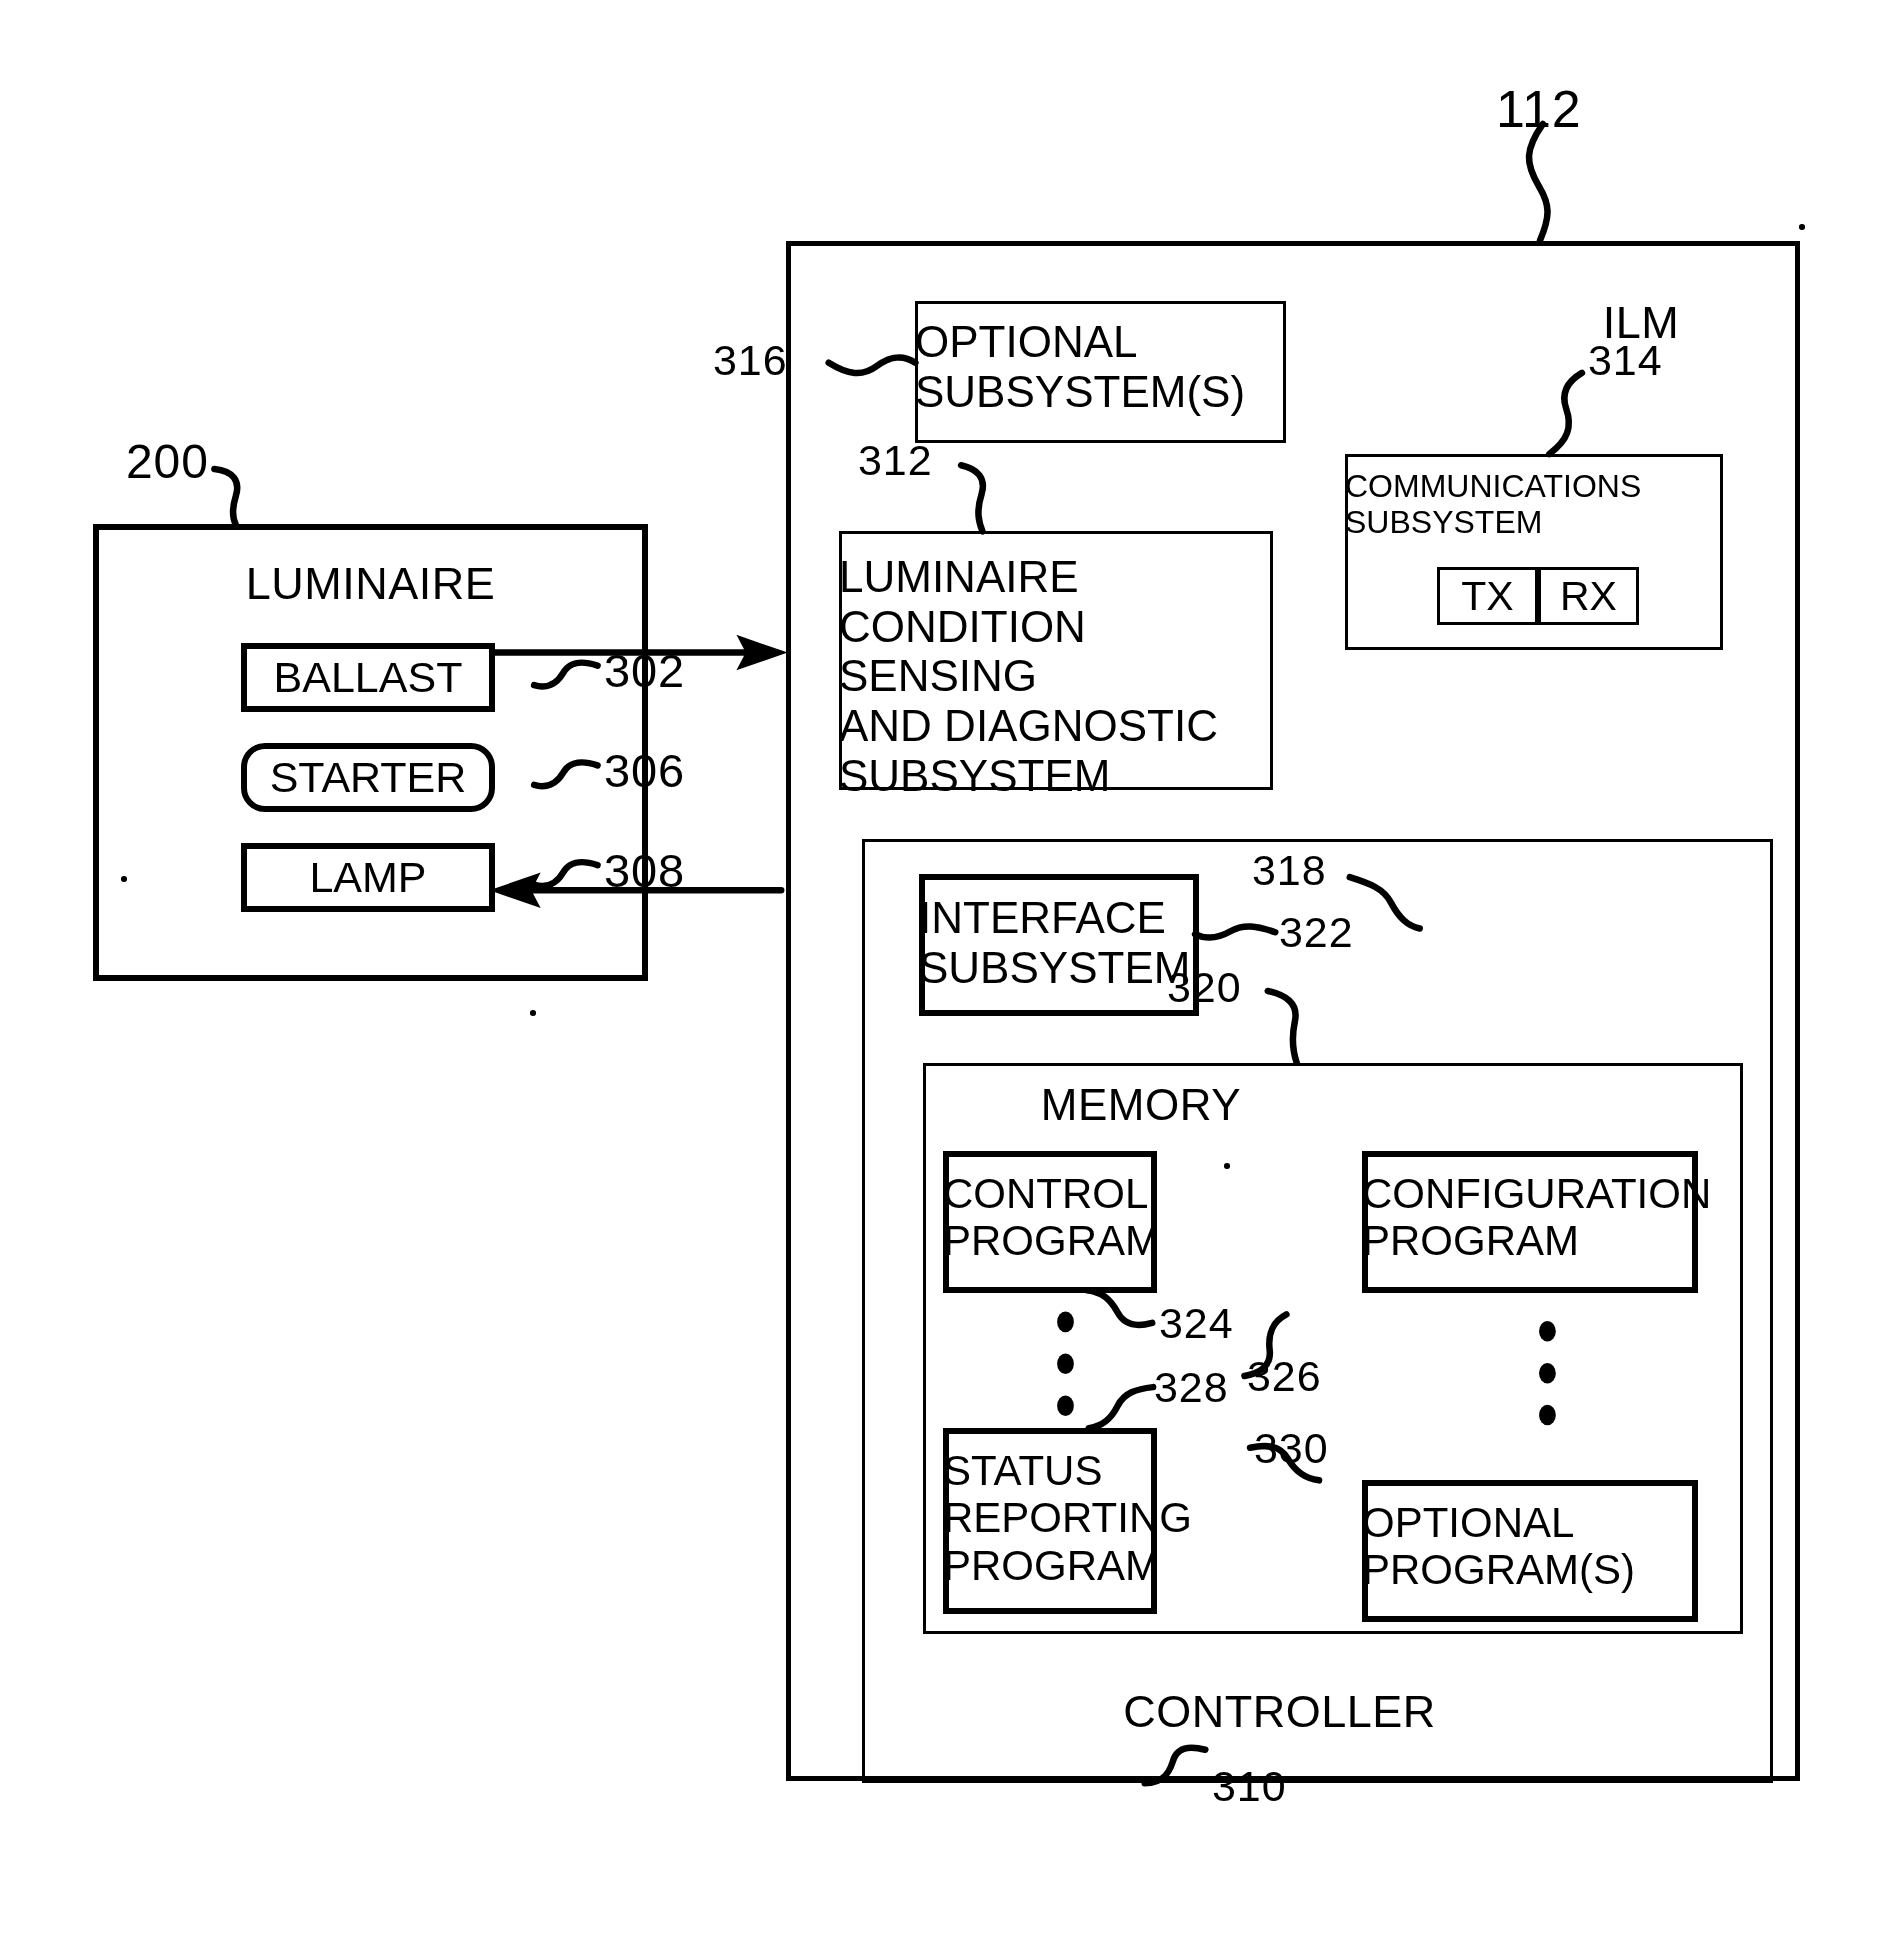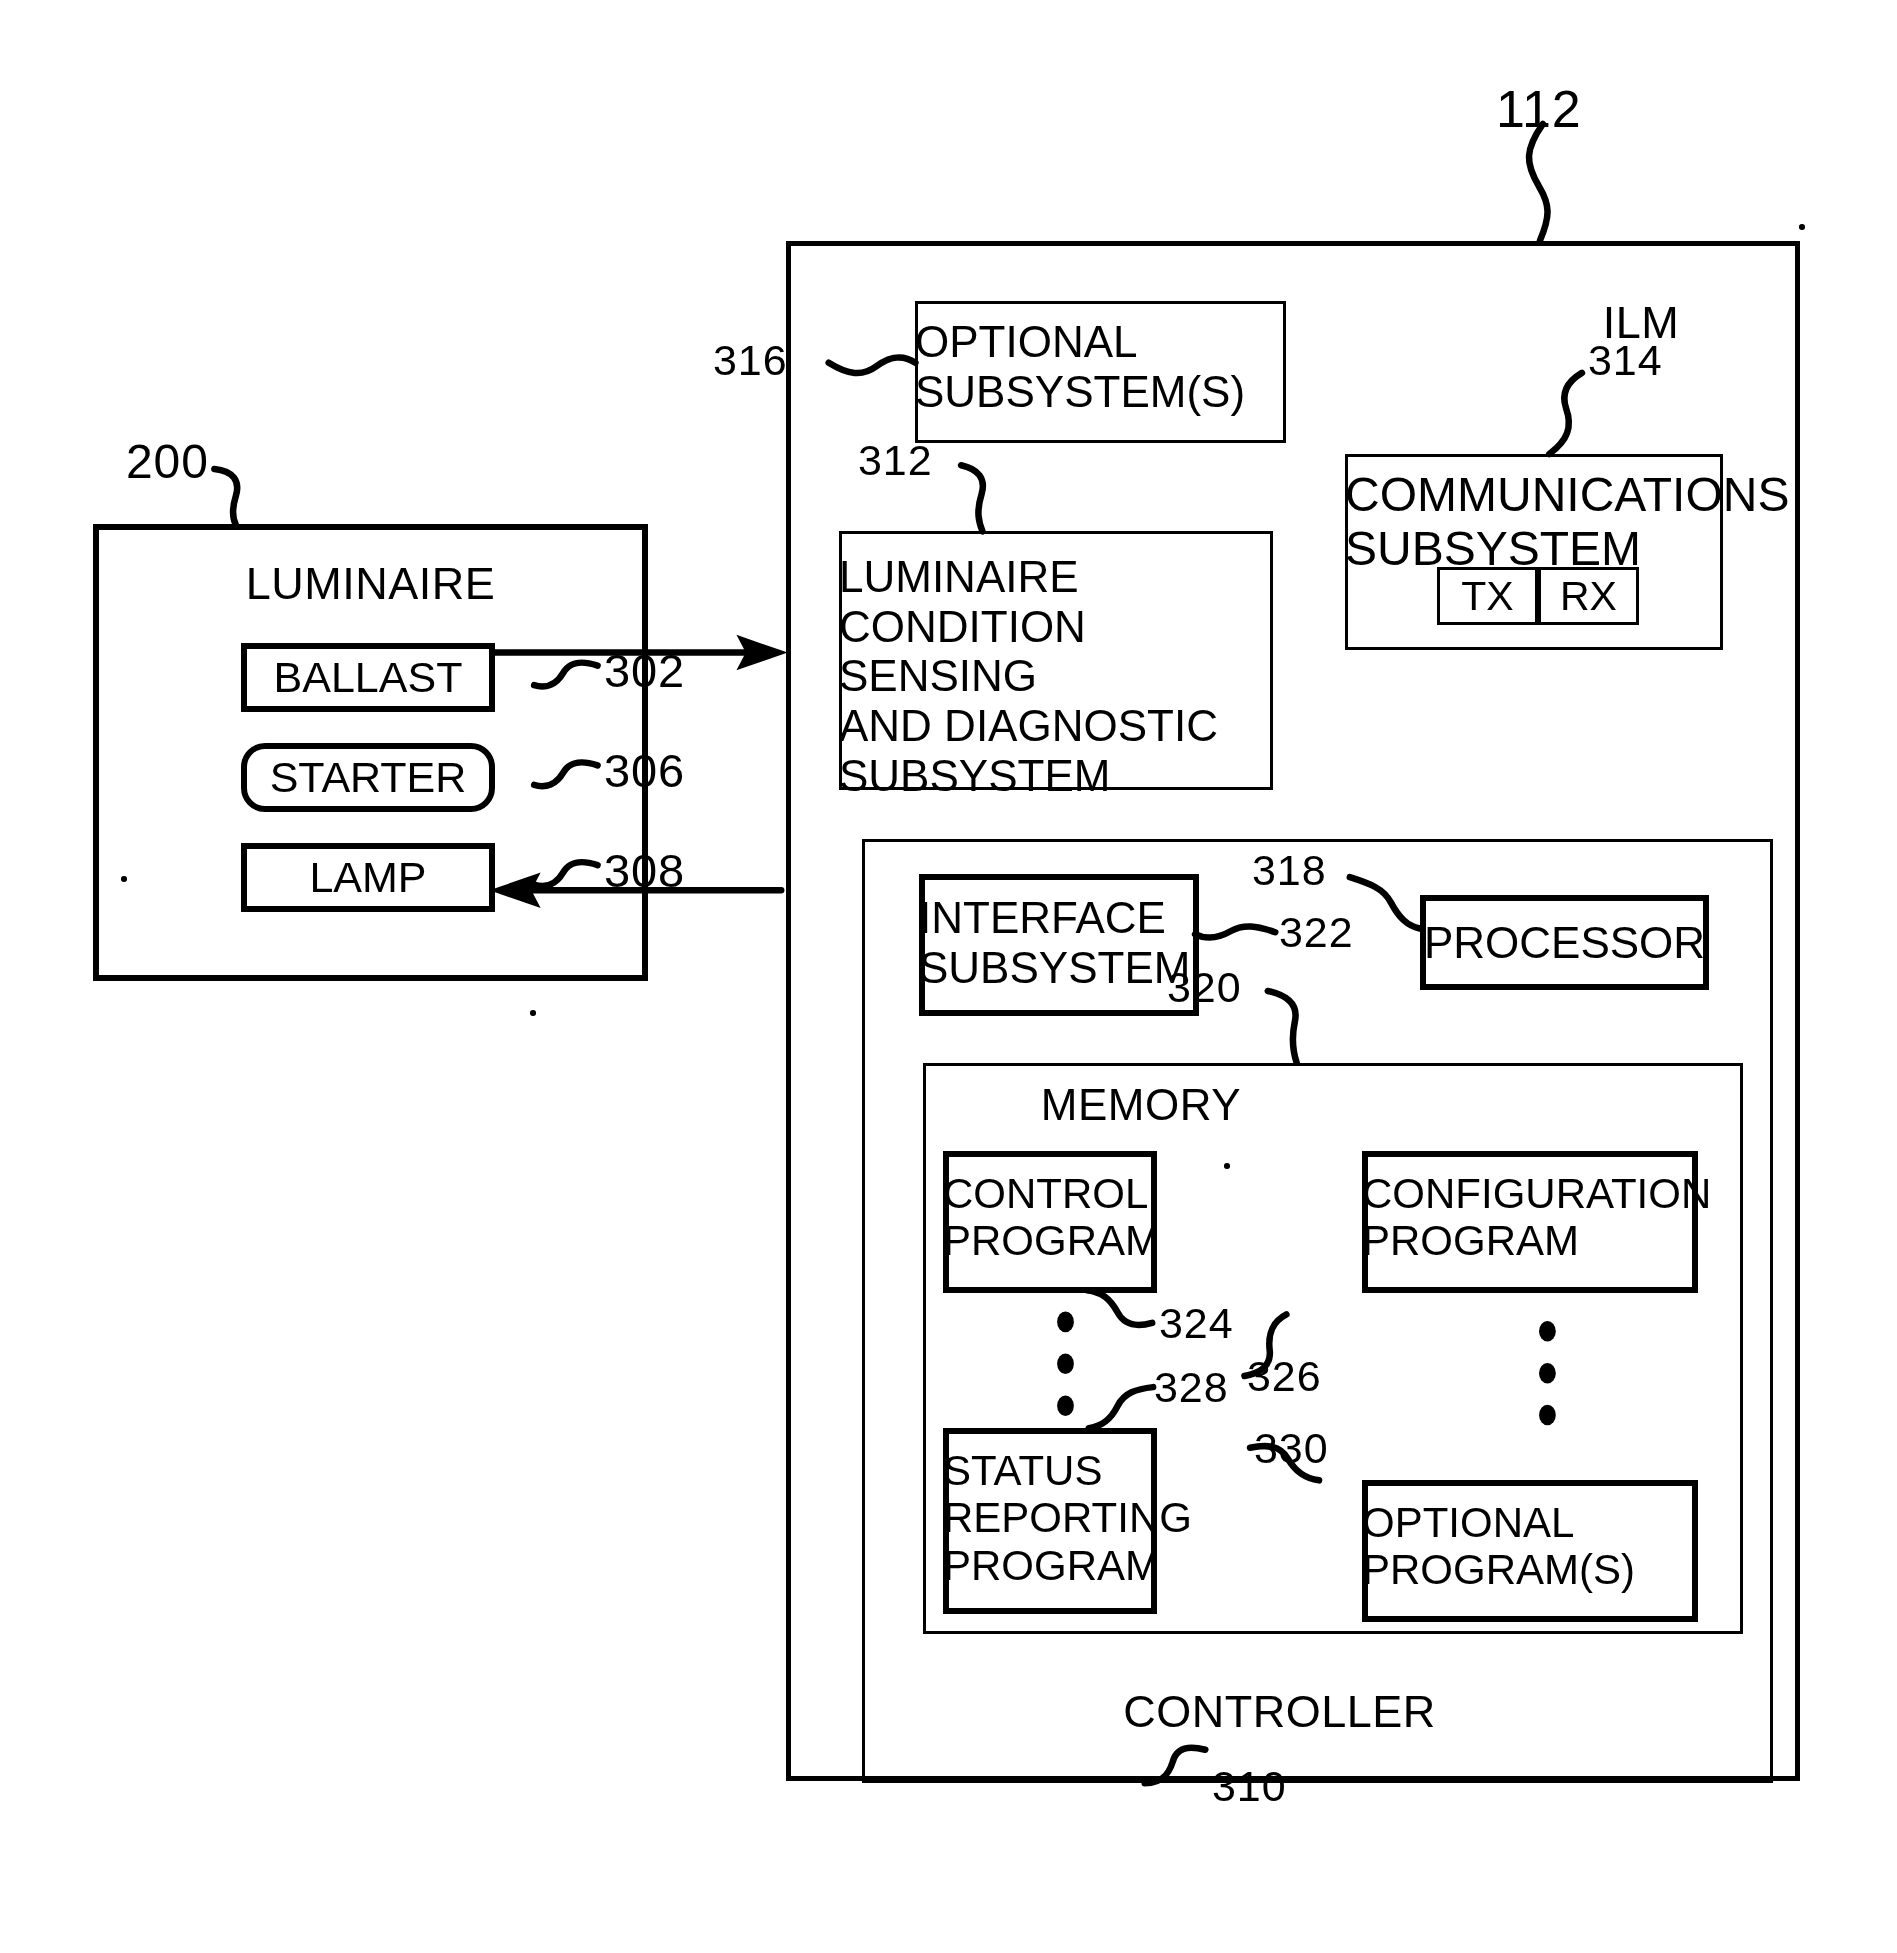--- a/index.html
+++ b/index.html
@@ -189,40 +189,37 @@
   <div class="boxtitle" style="left:915px; top:317px; width:371px; font-size:44px;">OPTIONAL
 SUBSYSTEM(S)</div>
 
   <div class="box thin" style="left:839px; top:531px; width:434px; height:259px;"></div>
   <div class="boxtitle" style="left:839px; top:552px; width:434px; font-size:44px;">LUMINAIRE
 CONDITION  SENSING
 AND  DIAGNOSTIC
 SUBSYSTEM</div>
 
   <div class="box thin" style="left:1345px; top:454px; width:378px; height:196px;"></div>
-  <div class="boxtitle" style="left:1345px; top:468px; width:378px; font-size:48px;">COMMUNICATIONS
+  <div class="boxtitle" style="left:1345px; top:468px; width:378px; font-size:32px;">COMMUNICATIONS
 SUBSYSTEM</div>
 
   <div class="box thin centered" style="left:1437px; top:567px; width:101px; height:58px; font-size:41px;">
     <span>TX</span>
   </div>
   <div class="box thin centered" style="left:1538px; top:567px; width:101px; height:58px; font-size:41px;">
     <span>RX</span>
   </div>
 
   <div class="box thin" style="left:862px; top:839px; width:911px; height:944px;"></div>
   <div class="lbl" style="left:824px; top:1687px; width:911px; font-size:45px;">CONTROLLER</div>
 
   <div class="box thick" style="left:919px; top:874px; width:280px; height:142px;"></div>
   <div class="boxtitle" style="left:919px; top:893px; width:280px; font-size:44px;">INTERFACE
 SUBSYSTEM</div>
 
-  <div class="box thick centered" style="left:1420px; top:895px; width:289px; height:95px; font-size:44px;">
-    <span>PROCESSOR</span>
-  </div>
 
   <div class="box thin" style="left:923px; top:1063px; width:820px; height:571px;"></div>
   <div class="lbl" style="left:943px; top:1080px; width:298px; font-size:44px; text-align:right;">MEMORY</div>
 
   <div class="box thick" style="left:943px; top:1151px; width:214px; height:142px;"></div>
   <div class="boxtitle" style="left:943px; top:1170px; width:214px; font-size:42px;">CONTROL
 PROGRAM</div>
 
   <div class="box thick" style="left:1362px; top:1151px; width:336px; height:142px;"></div>
   <div class="boxtitle" style="left:1362px; top:1170px; width:336px; font-size:42px;">CONFIGURATION

